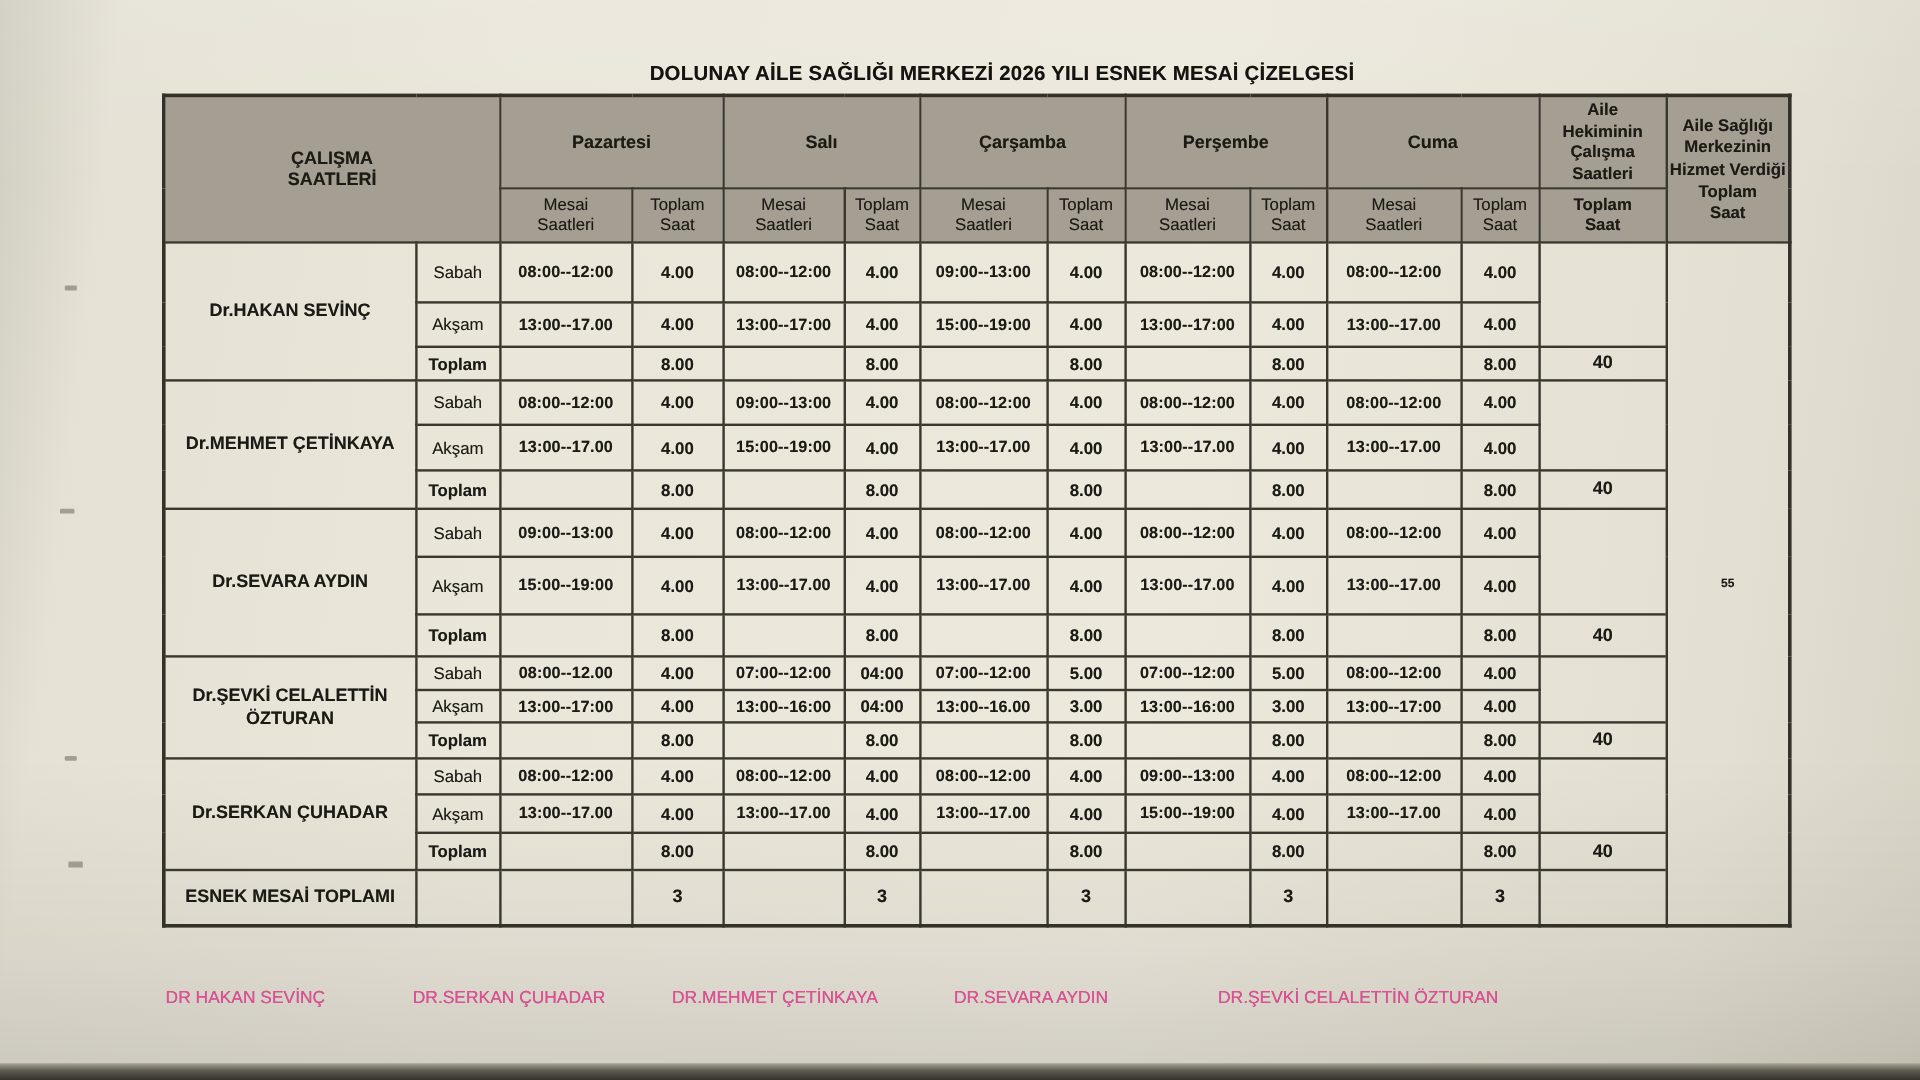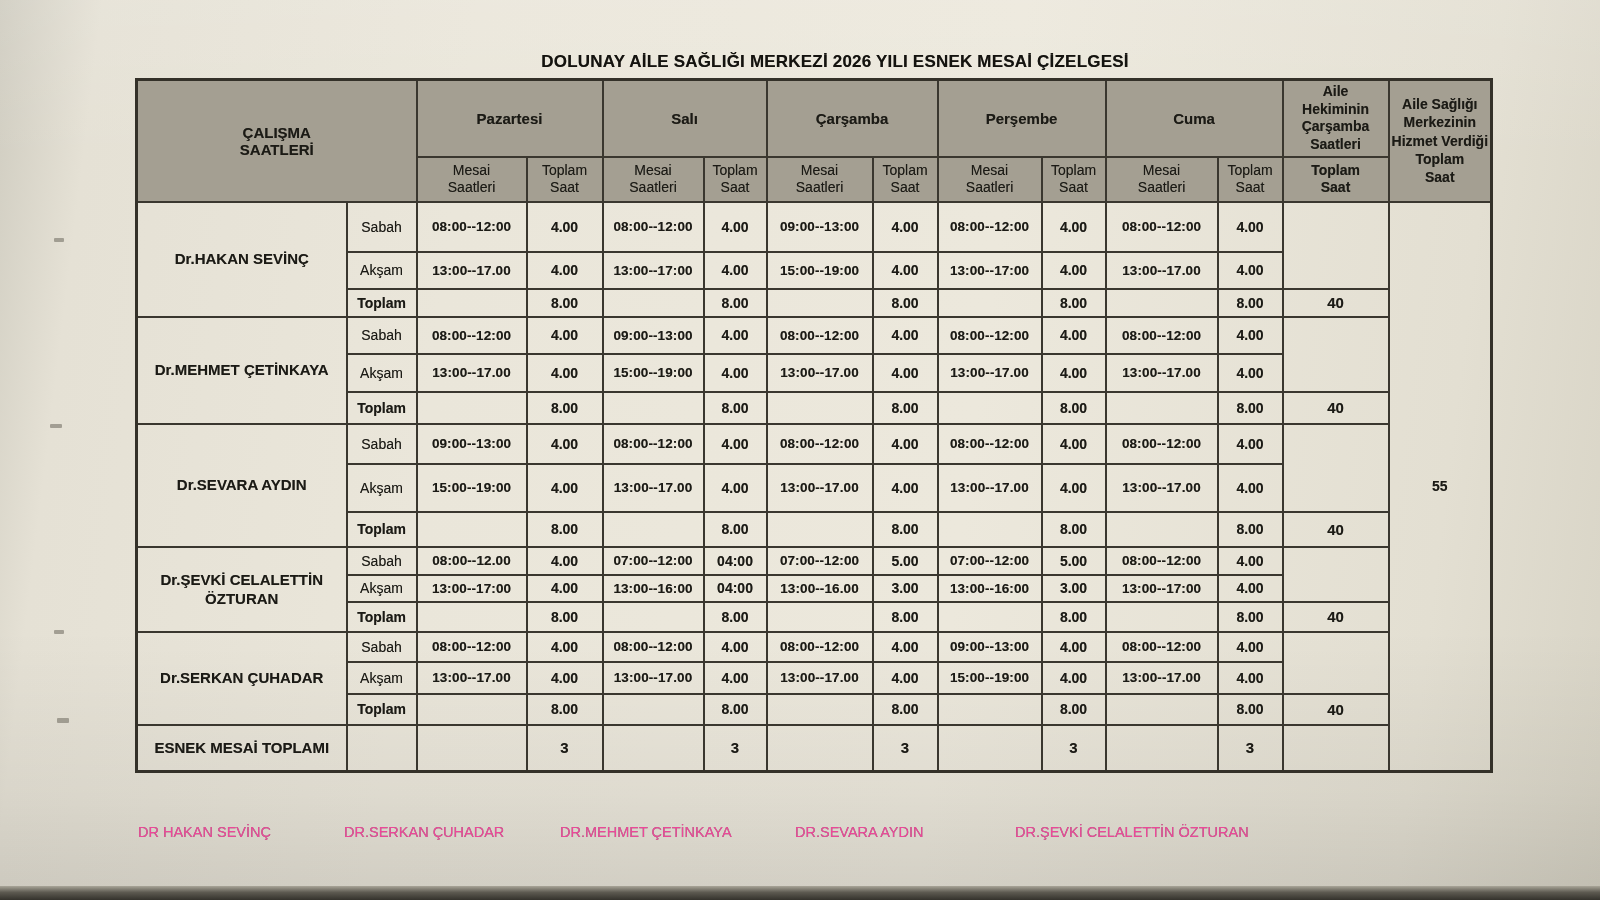--- a/index.html
+++ b/index.html
@@ -41,21 +41,21 @@
   .aile-sub-h{font-size:14px;font-weight:700;line-height:1.22;}
   .merkez-h{font-size:14px;font-weight:700;line-height:1.3;}
   .preline{white-space:pre-line;display:inline-block;}
   .name-cell{font-size:15px;font-weight:700;line-height:1.3;}
   .period-cell{font-size:14px;font-weight:400;}
   .period-toplam{font-weight:700;}
   .time-cell{font-size:13.5px;font-weight:700;letter-spacing:.1px;}
   .hours-cell{font-size:14px;font-weight:700;}
   .total-cell{font-size:14px;font-weight:700;}
   .weekly-cell{font-size:15px;font-weight:700;}
-  .merkez-cell{font-size:14px;font-weight:700;}
+  .merkez-cell{font-size:10px;font-weight:700;}
   .esnek-label{font-size:15px;font-weight:700;border-radius:13px;}
   .esnek-val{font-size:15px;font-weight:700;}
   .signature{
     position:absolute;top:824px;font-size:14.5px;font-weight:400;color:#ec4899;
     text-shadow:0 0 .5px rgba(25,24,18,.5);white-space:nowrap;
   }
 </style>
 </head>
 <body>
 
@@ -85,21 +85,21 @@
       <tr class="hdr-days">
         <th class="corner-h" colspan="2" rowspan="2"><span class="preline">ÇALIŞMA
 SAATLERİ</span></th>
         <th class="day-h" colspan="2">Pazartesi</th>
         <th class="day-h" colspan="2">Salı</th>
         <th class="day-h" colspan="2">Çarşamba</th>
         <th class="day-h" colspan="2">Perşembe</th>
         <th class="day-h" colspan="2">Cuma</th>
         <th class="aile-h"><span class="preline">Aile
 Hekiminin
-Çarşamba
+Çalışma
 Saatleri</span></th>
         <th class="merkez-h" rowspan="2"><span class="preline">Aile Sağlığı
 Merkezinin
 Hizmet Verdiği
 Toplam
 Saat</span></th>
       </tr>
       <tr class="hdr-sub">
         <th class="sub-h"><span class="preline">Mesai
 Saatleri</span></th>

